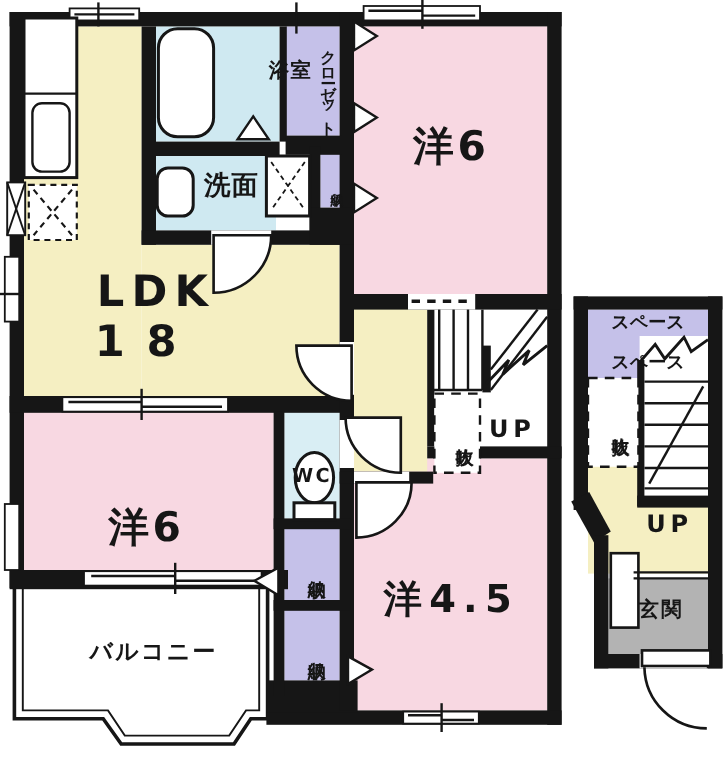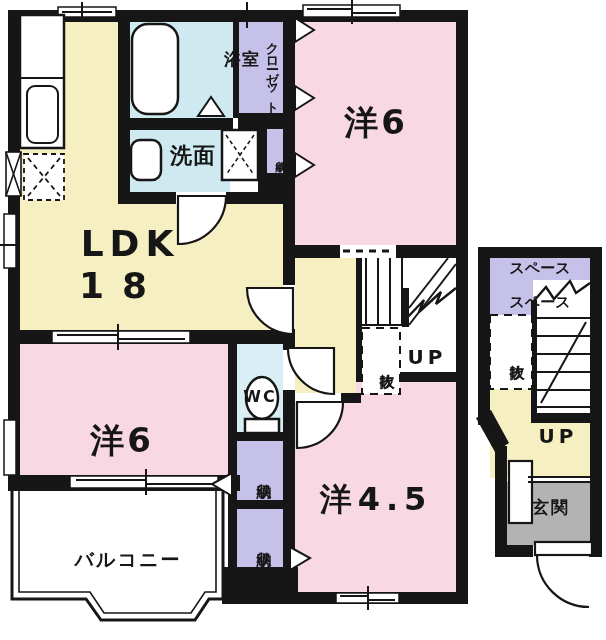--- a/index.html
+++ b/index.html
@@ -11,21 +11,21 @@
   .vtext{writing-mode:vertical-rl;text-orientation:upright;white-space:normal;}
   
   .lbl-ldk{left:60px;top:224px;width:140px;font-size:36px;letter-spacing:6px;}
   .lbl-ldk10{left:52px;top:266px;width:140px;font-size:36px;letter-spacing:18px;}
   .lbl-yo6t{left:320px;top:104px;width:112px;font-size:34px;letter-spacing:3px;}
   .lbl-yo6b{left:62px;top:422px;width:120px;font-size:34px;letter-spacing:3px;}
   .lbl-yo45{left:300px;top:482px;width:152px;font-size:32px;letter-spacing:6px;}
   .lbl-bath{left:178px;top:50px;font-size:17px;letter-spacing:1px;padding-left:46px;}
   .lbl-wash{left:170px;top:144px;font-size:22px;letter-spacing:1px;}
   .lbl-wc{left:235px;top:345px;width:50px;font-size:16px;letter-spacing:2px;margin-top:43px;}
-  .lbl-balcony{left:48px;top:549px;width:160px;font-size:19px;letter-spacing:2px;}
+  .lbl-balcony{left:48px;top:533px;width:160px;font-size:19px;letter-spacing:2px;}
   .lbl-genkan{left:514px;top:499px;width:74px;font-size:17px;letter-spacing:2px;font-family:Liberation Serif, serif;}
   .lbl-upmain{left:400px;top:346px;width:54px;font-size:20px;letter-spacing:4px;}
   .lbl-upannex{left:528px;top:425px;width:60px;font-size:20px;letter-spacing:4px;}
   .lbl-us1{left:488px;top:260px;width:104px;font-size:15px;}
   .lbl-us2{left:488px;top:294px;width:104px;font-size:15px;}
   .lbl-closet{left:241px;top:29px;width:40px;height:82px;font-size:13px;line-height:17px;}
   .lbl-stor-top{left:266px;top:130px;width:20px;height:44px;font-size:11px;}
   .lbl-stor1{left:248px;top:444px;width:24px;height:56px;font-size:15px;}
   .lbl-stor2{left:248px;top:512px;width:24px;height:56px;font-size:15px;}
   .lbl-void-main{left:367px;top:333px;width:28px;height:58px;font-size:15px;}

